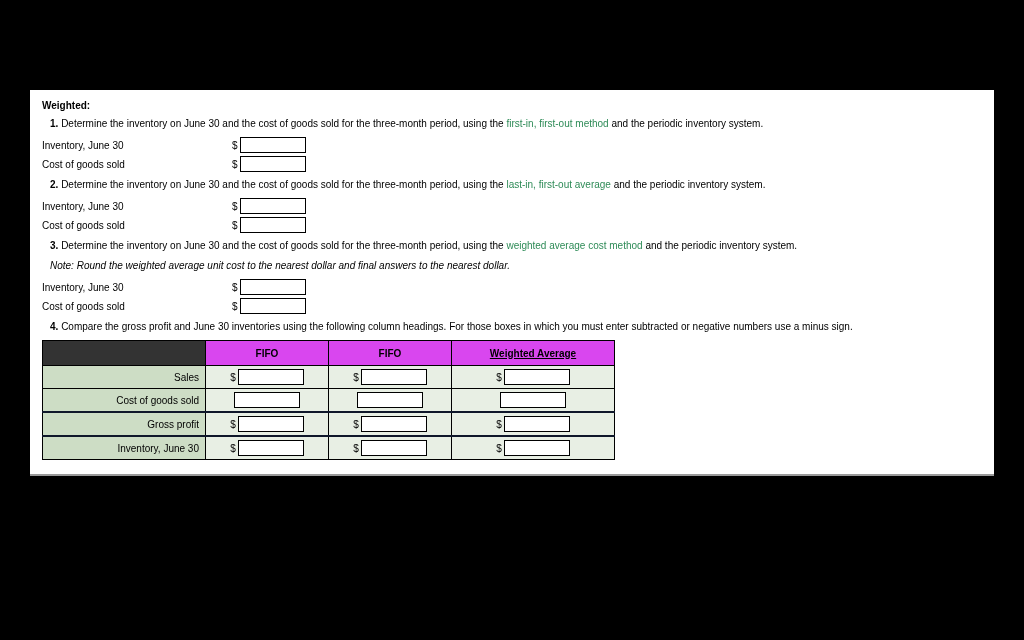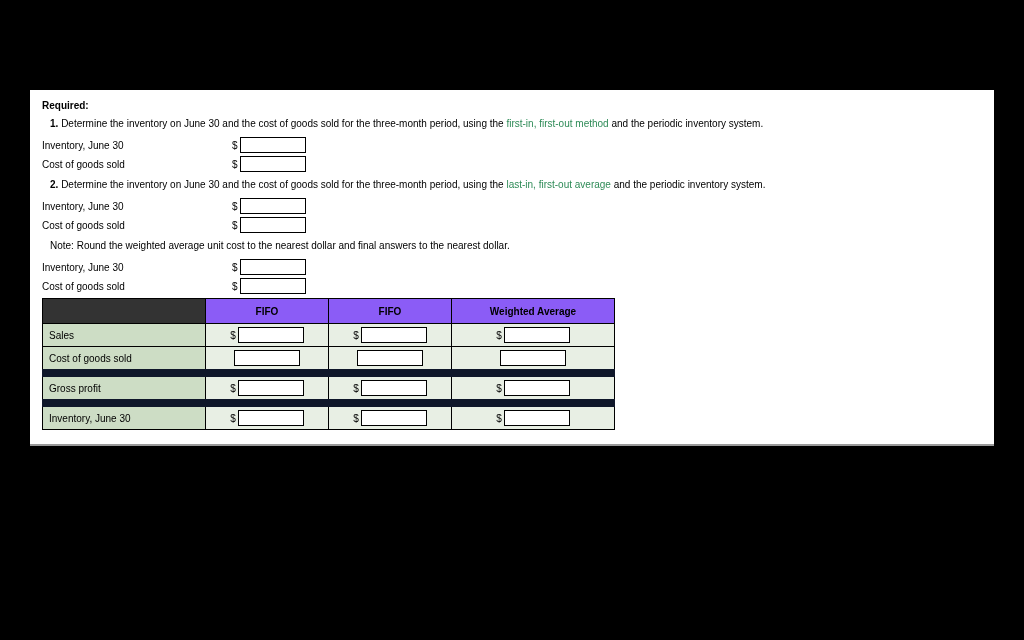--- a/index.html
+++ b/index.html
@@ -38,33 +38,35 @@
   }
   input[type="text"] {
     width: 60px;
     height: 14px;
     border: 1px solid #000;
     font-size: 10px;
     padding: 0 2px;
     background: #fff;
   }
   .note {
+    font-style: italic;
     margin: 6px 0;
   }
   table.cmp {
     border-collapse: collapse;
     margin-top: 4px;
   }
   table.cmp th, table.cmp td {
     border: 1px solid #000;
     padding: 3px 6px;
     font-size: 10px;
+    text-align: right;
   }
   table.cmp th {
-    background: #8b5cf6;
+    background: #d946ef;
     font-weight: bold;
     text-align: center;
     height: 18px;
   }
   table.cmp th.rowhead-empty {
     background: #333;
     width: 150px;
   }
   table.cmp td.rowhead {
     background: #cdddc5;
@@ -72,32 +74,32 @@
   }
   table.cmp td.cell {
     background: #e8efe4;
     text-align: center;
     min-width: 100px;
   }
   table.cmp td.cell .dollar {
     display: inline-block;
   }
   table.cmp tr.sep td {
-    border-top: 8px solid #0f172a;
+    border-top: 2px solid #0f172a;
   }
   .col-fifo { min-width: 110px; }
   .col-lifo { min-width: 110px; }
-  .col-wavg { min-width: 150px; }
+  .col-wavg { min-width: 150px; text-decoration: underline; }
 </style>
 </head>
 <body>
 
 <div class="sheet">
 
-  <div class="heading">Required:</div>
+  <div class="heading">Weighted:</div>
 
   <div class="q">
     <b>1.</b>
     <span>Determine the inventory on June 30 and the cost of goods sold for the three-month period, using the </span><span class="method">first-in, first-out method</span><span> and the periodic inventory system.</span>
   </div>
   <div class="row">
     <span class="label">Inventory, June 30</span>
     <span class="dollar">$</span>
     <input type="text" style="">
   </div>
@@ -115,32 +117,40 @@
     <span class="label">Inventory, June 30</span>
     <span class="dollar">$</span>
     <input type="text" style="">
   </div>
   <div class="row">
     <span class="label">Cost of goods sold</span>
     <span class="dollar">$</span>
     <input type="text" style="">
   </div>
 
+  <div class="q">
+    <b>3.</b>
+    <span>Determine the inventory on June 30 and the cost of goods sold for the three-month period, using the </span><span class="method">weighted average cost method</span><span> and the periodic inventory system.</span>
+  </div>
   <div class="q"><span class="note">Note: Round the weighted average unit cost to the nearest dollar and final answers to the nearest dollar.</span></div>
   <div class="row">
     <span class="label">Inventory, June 30</span>
     <span class="dollar">$</span>
     <input type="text" style="">
   </div>
   <div class="row">
     <span class="label">Cost of goods sold</span>
     <span class="dollar">$</span>
     <input type="text" style="">
   </div>
 
+  <div class="q">
+    <b>4.</b>
+    <span>Compare the gross profit and June 30 inventories using the following column headings. For those boxes in which you must enter subtracted or negative numbers use a minus sign.</span>
+  </div>
 
   <table class="cmp">
     <tbody>
         <tr>
       <th class="rowhead-empty"></th>
       <th class="col-fifo">FIFO</th>
       <th class="col-lifo">FIFO</th>
       <th class="col-wavg">Weighted Average</th>
     </tr>
     <tr>

